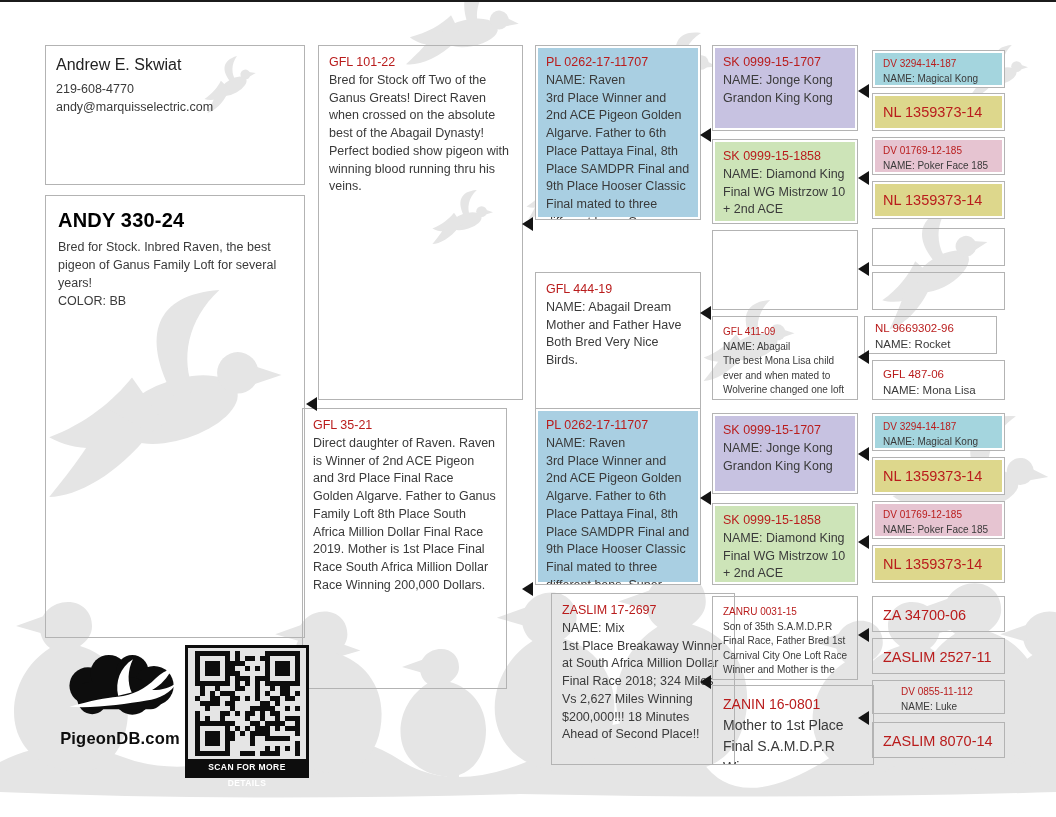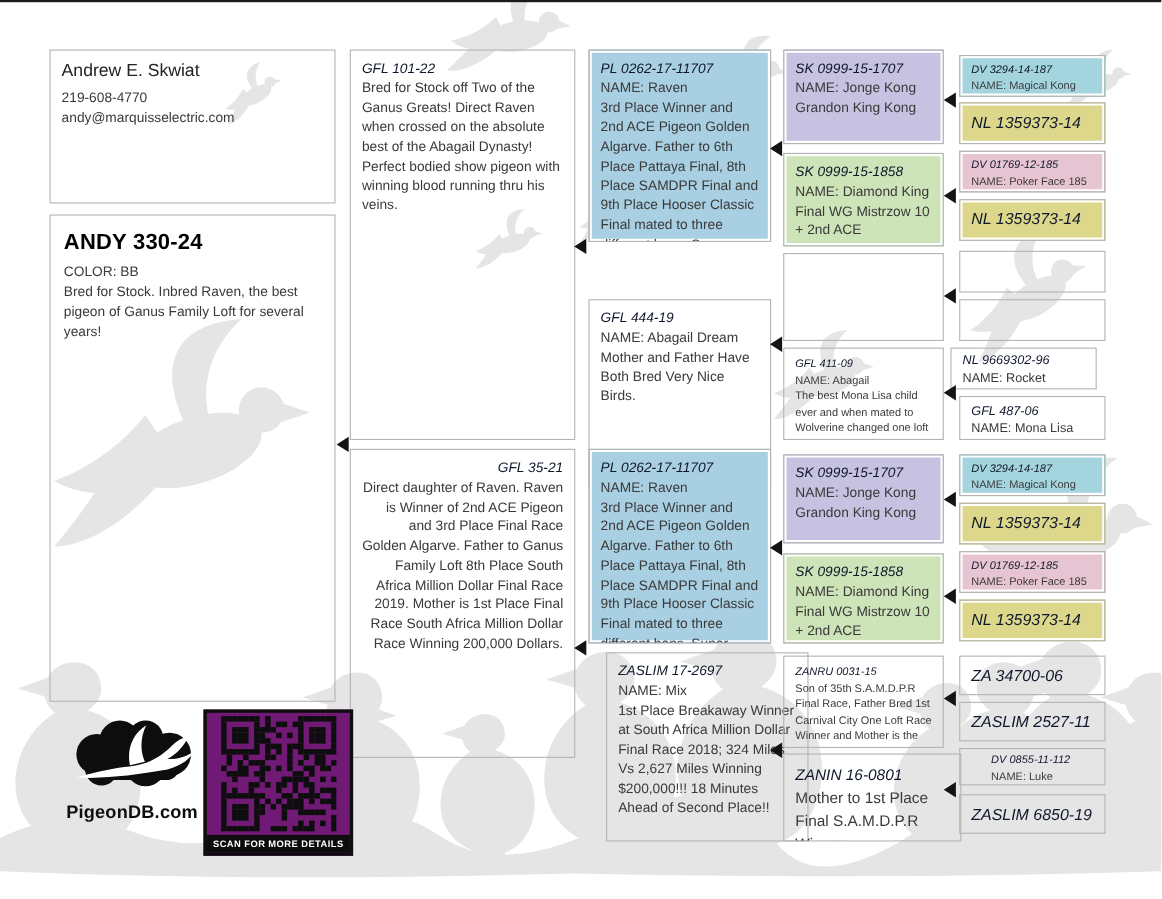--- a/index.html
+++ b/index.html
@@ -8,30 +8,30 @@
   .topline{position:absolute;top:0;left:0;right:0;height:2px;background:#1b1b1b;z-index:4;}
   #watermark{position:absolute;left:0;top:0;z-index:0;}
   .box{position:absolute;box-sizing:border-box;border:1px solid #b3b3b3;
        padding:8px 10px;line-height:1.42;background:transparent;z-index:2;overflow:hidden;}
   .box.filled{box-shadow:inset 0 0 0 2px #fff;}
   .f12{font-size:12.5px;}
   .f11{font-size:11.5px;line-height:1.4;}
   .f10{font-size:10px;line-height:1.45;}
   .f14{font-size:14px;line-height:1.5;}
   .f15{font-size:14.5px;line-height:1.4;}
-  .id{color:#0f172a;font-style:italic;}
+  .id{color:#b91c1c;}
   .breeder-name{font-size:16px;color:#222;margin-bottom:3px;}
   .breeder-line{font-size:12.5px;line-height:1.5;}
   .main-id{font-size:20px;font-weight:bold;color:#000000;margin-bottom:5px;letter-spacing:.2px;}
   .arr{position:absolute;width:0;height:0;border-top:7px solid transparent;
        border-bottom:7px solid transparent;border-right:11px solid #141414;z-index:3;}
   .logo{position:absolute;left:50px;top:650px;width:140px;text-align:center;z-index:2;}
   .logo .brand{font-size:16.5px;font-weight:bold;color:#0d0d0d;margin-top:1px;letter-spacing:.2px;}
-  .qr-wrap{position:absolute;left:185px;top:645px;width:136px;height:133px;border:3px solid #0d0d0d;
-           background:#701a75;box-sizing:border-box;z-index:2;}
+  .qr-wrap{position:absolute;left:185px;top:645px;width:124px;height:133px;border:3px solid #0d0d0d;
+           background:#e5e5e5;box-sizing:border-box;z-index:2;}
   .qr-wrap svg{display:block;margin:3px auto 0 auto;}
   .qr-caption{position:absolute;left:0;right:0;bottom:0;height:16px;background:#0d0d0d;color:#fff;
               font-size:8.5px;line-height:16px;text-align:center;letter-spacing:.4px;font-weight:bold;}
 </style>
 </head>
 <body>
 
 <div id="page">
   <div class="topline"></div>
 
@@ -76,29 +76,29 @@
   </svg>
 
   <div class="box" style="left:45px;top:45px;width:260px;height:140px;">
     <div class="breeder-name">Andrew E. Skwiat</div>
     <div class="breeder-line">219-608-4770</div>
     <div class="breeder-line">andy@marquisselectric.com</div>
   </div>
 
   <div class="box" style="left:45px;top:195px;width:260px;height:443px;padding:10px 12px;">
     <div class="main-id">ANDY 330-24</div>
+    <div class="f12">Bred for Stock.  Inbred Raven, the best pigeon of Ganus Family Loft for several years!</div>
     <div class="f12">COLOR: BB</div>
-    <div class="f12">Bred for Stock.  Inbred Raven, the best pigeon of Ganus Family Loft for several years!</div>
   </div>
 
   <div class="box f12" style="left:318px;top:45px;width:205px;height:355px;">
     <div class="id">GFL 101-22</div>
     <div>Bred for Stock off Two of the Ganus Greats!  Direct Raven when crossed on the absolute best of the Abagail Dynasty!  Perfect bodied show pigeon with winning blood running thru his veins.</div>
   </div>
-  <div class="box f12" style="left:318px;top:408px;width:205px;height:281px;text-align:right;">
+  <div class="box f12" style="left:302px;top:408px;width:205px;height:281px;">
     <div class="id">GFL 35-21</div>
     <div>Direct daughter of Raven.  Raven is Winner of 2nd ACE Pigeon and 3rd Place Final Race Golden Algarve. Father to Ganus Family Loft 8th Place South Africa Million Dollar Final Race 2019. Mother is 1st Place Final Race South Africa Million Dollar Race Winning 200,000 Dollars.</div>
   </div>
 
   <div class="box f12 filled" style="left: 535px; top: 45px; width: 166px; height: 175px; background: rgb(169, 207, 226);">
     <div class="id">PL 0262-17-11707</div>
     <div>NAME: Raven</div>
     <div>3rd Place Winner and 2nd ACE Pigeon Golden Algarve. Father to 6th Place Pattaya Final, 8th Place SAMDPR Final and 9th Place Hooser Classic Final mated to three different hens. Super Breeder!</div>
   </div>
   <div class="box f12" style="left:535px;top:228px;width:166px;height:172px;margin-top:44px;">
@@ -194,21 +194,21 @@
     <div class="id">ZA 34700-06</div>
   </div>
   <div class="box f15" style="left:872px;top:638px;width:133px;height:36px;">
     <div class="id">ZASLIM 2527-11</div>
   </div>
   <div class="box f10" style="left:872px;top:680px;width:133px;height:34px;padding:4px 28px;">
     <div class="id">DV 0855-11-112</div>
     <div>NAME: Luke Donald</div>
   </div>
   <div class="box f15" style="left:872px;top:722px;width:133px;height:36px;">
-    <div class="id">ZASLIM 6850-19</div>
+    <div class="id">ZASLIM 8070-14</div>
   </div>
 
   <div class="arr" style="left:306px;top:397px;"></div>
   <div class="arr" style="left:522px;top:217px;"></div>
   <div class="arr" style="left:522px;top:582px;"></div>
   <div class="arr" style="left:700px;top:128px;"></div>
   <div class="arr" style="left:700px;top:306px;"></div>
   <div class="arr" style="left:700px;top:491px;"></div>
   <div class="arr" style="left:700px;top:675px;"></div>
   <div class="arr" style="left:858px;top:84px;"></div>

